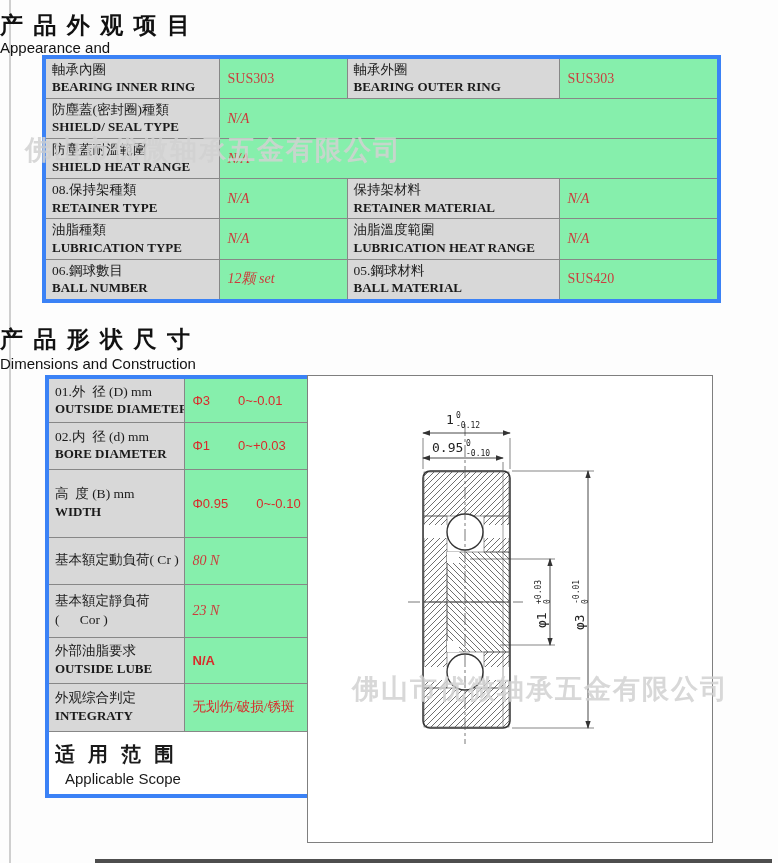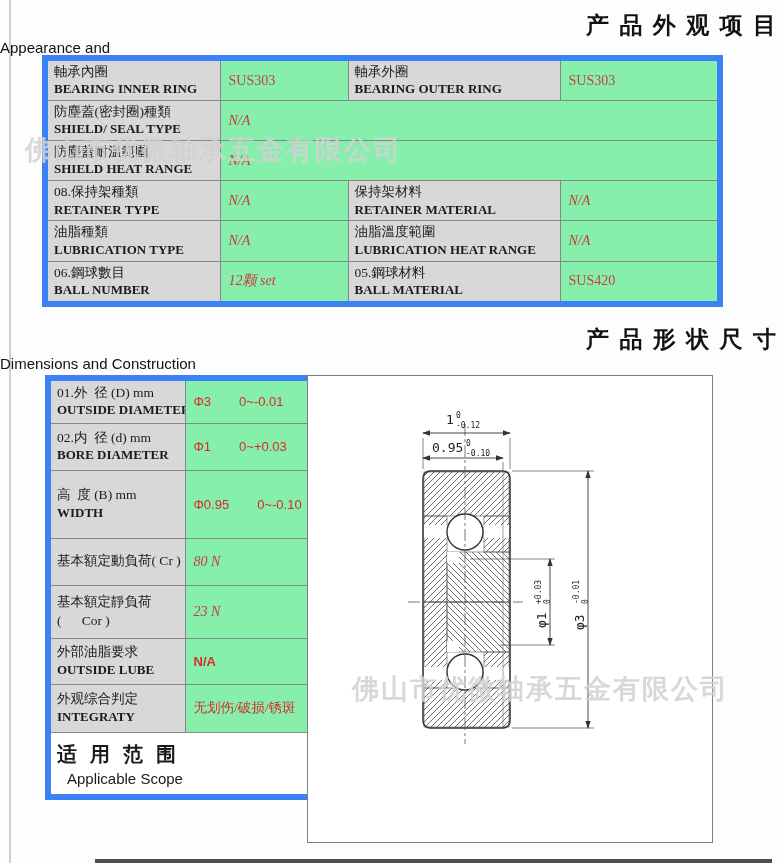--- a/index.html
+++ b/index.html
@@ -1,29 +1,29 @@
 <!DOCTYPE html>
 <html><head>
 <meta charset="utf-8">
 <style>
   * { margin:0; padding:0; box-sizing:border-box; }
   html,body { background:#ffffff; }
   #page { position:relative; width:778px; height:863px; background:#fdfdfd; overflow:hidden;
           font-family:"Liberation Serif","DejaVu Serif",serif; color:#1a1a1a; }
 
-  .title    { position:absolute; left:0; width:778px; text-align:right;
+  .title    { position:absolute; left:0; width:778px; text-align:left;
               font-family:"Liberation Sans","DejaVu Sans",sans-serif;
               font-weight:bold; font-size:23px; letter-spacing:2px; color:#111; }
   .subtitle { position:absolute; left:0; width:778px; 
               font-family:"Liberation Sans","DejaVu Sans",sans-serif;
               font-size:15px; color:#111; }
 
   table.spec { position:absolute; border-collapse:collapse; table-layout:fixed; background:#fff; }
   table.spec td { border:1px solid #878787; vertical-align:middle; overflow:hidden; }
-  table.spec { border:6px solid #3b82f6; }
+  table.spec { border:4px solid #3b82f6; }
   td.lab { background:#d8d8d8; padding:2px 4px 2px 6px; }
   td.val { background:#86efac; padding:2px 4px 2px 8px; }
   .lz { font-size:13.5px; line-height:1.35; white-space:pre; }
   .le { font-size:13px;  line-height:1.3; white-space:pre;font-weight:bold; }
   .vr  { font-size:14px; color:#c94040; }                                  
   .vi  { font-size:14px; color:#cc3b3b; font-style:italic; }               
   .vnum { display:flex; gap:28px; align-items:center;
           font-family:"Liberation Sans","DejaVu Sans",sans-serif;
           font-size:13px; color:#d92b2b; }
   .vna { font-family:"Liberation Sans","DejaVu Sans",sans-serif; font-weight:bold;

